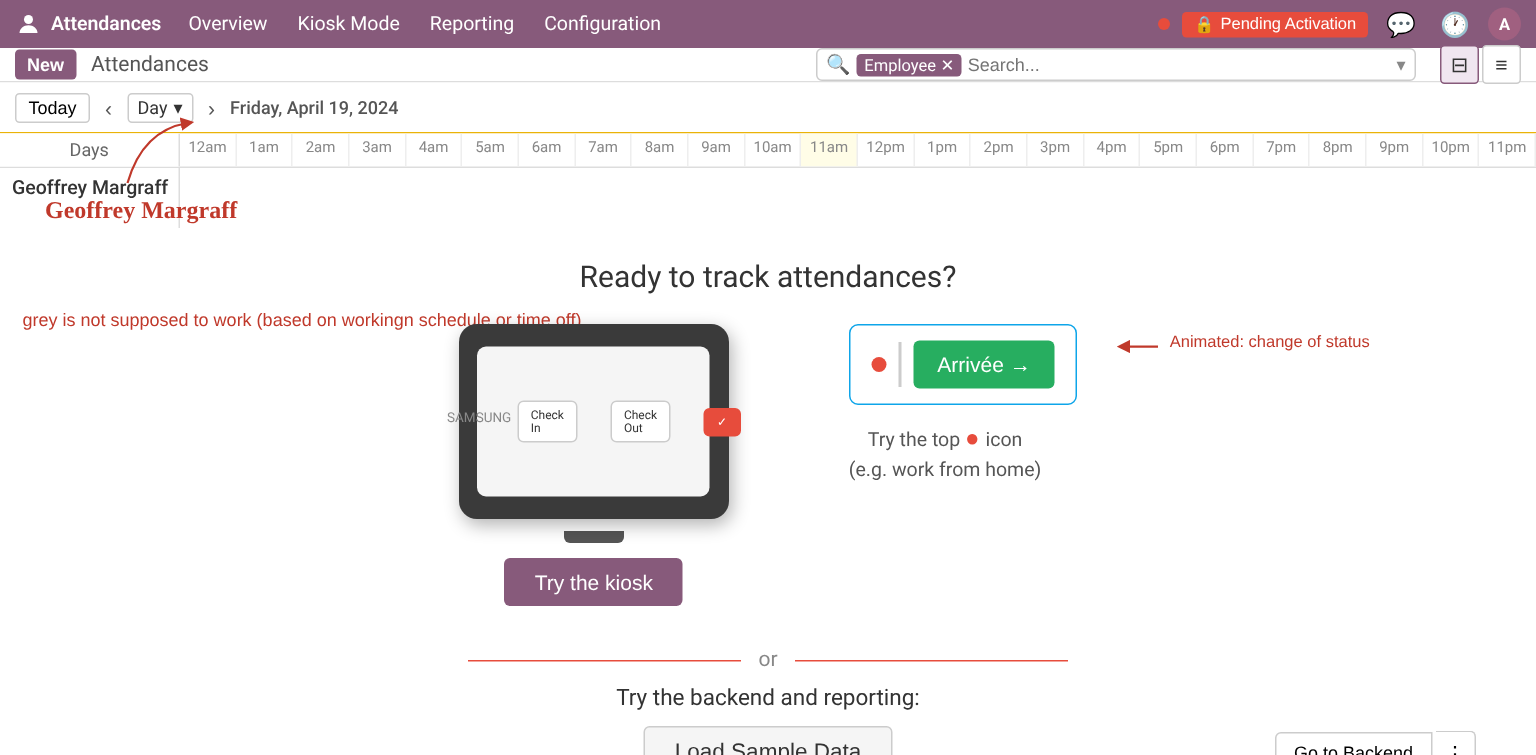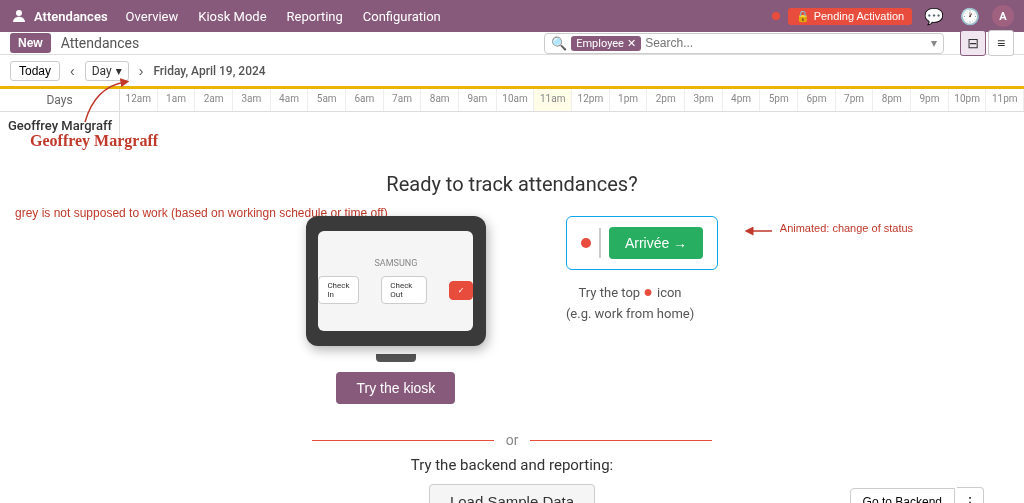--- a/index.html
+++ b/index.html
@@ -23,21 +23,21 @@
     .search-bar { display: flex; align-items: center; border: 1px solid #ccc; border-radius: 4px; padding: 2px 6px; flex: 1; max-width: 400px; margin-left: auto; gap: 4px; }
     .search-bar input { border: none; outline: none; font-size: 12px; flex: 1; }
     .search-tag { background: #875a7b; color: #fff; border-radius: 3px; padding: 1px 5px; font-size: 11px; display: flex; align-items: center; gap: 3px; }
     .search-tag .x { cursor: pointer; }
     .search-dropdown { font-size: 12px; color: #888; cursor: pointer; margin-left: 4px; }
     .view-icons { display: flex; gap: 2px; margin-left: 8px; }
     .view-icon { width: 26px; height: 26px; border: 1px solid #ccc; border-radius: 3px; display: flex; align-items: center; justify-content: center; cursor: pointer; font-size: 14px; background: #fff; }
     .view-icon.active { background: #f0e6f0; border-color: #875a7b; }
 
     
-    .cal-nav { display: flex; align-items: center; padding: 4px 10px; border-bottom: 3px solid #eab308; height: 34px; gap: 6px; background: #fff; }
+    .cal-nav { display: flex; align-items: center; padding: 4px 10px; border-bottom: 1px solid #eab308; height: 34px; gap: 6px; background: #fff; }
     .cal-today-btn { border: 1px solid #ccc; border-radius: 3px; padding: 2px 8px; font-size: 12px; cursor: pointer; background: #fff; }
     .cal-arrow { border: none; background: none; font-size: 14px; cursor: pointer; color: #555; padding: 2px 4px; }
     .cal-period { font-size: 12px; color: #555; font-weight: 500; }
     .day-select { border: 1px solid #ccc; border-radius: 3px; padding: 2px 6px; font-size: 12px; cursor: pointer; background: #fff; display: flex; align-items: center; gap: 4px; }
 
     
     .timeline-header { display: flex; border-bottom: 1px solid #ddd; background: #fff; }
     .days-col { width: 120px; min-width: 120px; padding: 4px 8px; font-size: 12px; color: #666; border-right: 1px solid #ddd; text-align: center; background: #fff; }
     .hours-row { display: flex; flex: 1; overflow: hidden; }
     .hour-cell { flex: 1; text-align: center; font-size: 10px; color: #888; padding: 4px 0; border-right: 1px solid #eee; min-width: 0; }
@@ -54,21 +54,21 @@
 
     
     .center-content { display: flex; flex-direction: column; align-items: center; width: 100%; }
     .ready-title { font-size: 20px; color: #333; margin-bottom: 20px; font-weight: 400; }
 
     
     .kiosk-section { display: flex; gap: 80px; align-items: flex-start; margin-bottom: 20px; }
 
     .kiosk-left { display: flex; flex-direction: column; align-items: center; gap: 10px; }
     .tablet-img { width: 180px; height: 130px; background: #3a3a3a; border-radius: 12px; display: flex; align-items: center; justify-content: center; position: relative; box-shadow: 2px 4px 12px rgba(0,0,0,0.3); }
-    .tablet-screen { width: 155px; height: 100px; background: #f5f5f5; border-radius: 6px; display: flex; flex-direction: column; align-items: center; justify-content: center; gap: 4px; }
+    .tablet-screen { width: 155px; height: 100px; background: #f5f5f5; border-radius: 6px; display: flex; flex-direction: row; align-items: center; justify-content: center; gap: 4px; }
     .tablet-screen-inner { display: flex; gap: 22px; align-items: center; }
     .tablet-btn { padding: 4px 8px; border-radius: 4px; font-size: 8px; border: 1px solid #ccc; background: #fff; cursor: pointer; }
     .tablet-btn.red-btn { background: #e74c3c; color: #fff; border-color: #e74c3c; }
     .tablet-stand { width: 40px; height: 8px; background: #555; border-radius: 0 0 4px 4px; margin-top: -2px; }
 
     .try-kiosk-btn { background: #875a7b; color: #fff; border: none; border-radius: 4px; padding: 8px 20px; font-size: 14px; cursor: pointer; }
 
     .kiosk-right { display: flex; flex-direction: column; align-items: flex-start; gap: 10px; position: relative; }
     .status-widget { display: flex; align-items: center; gap: 8px; border: 1px solid #0ea5e9; border-radius: 6px; padding: 10px 14px; background: #fff; position: relative; }
     .status-dot-red { width: 10px; height: 10px; background: #e74c3c; border-radius: 50%; }

